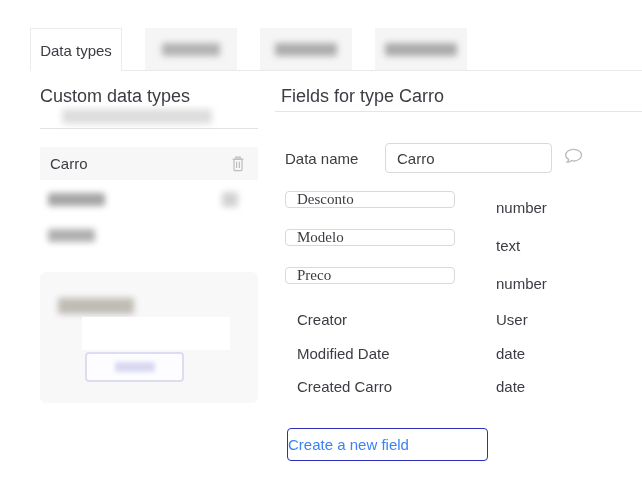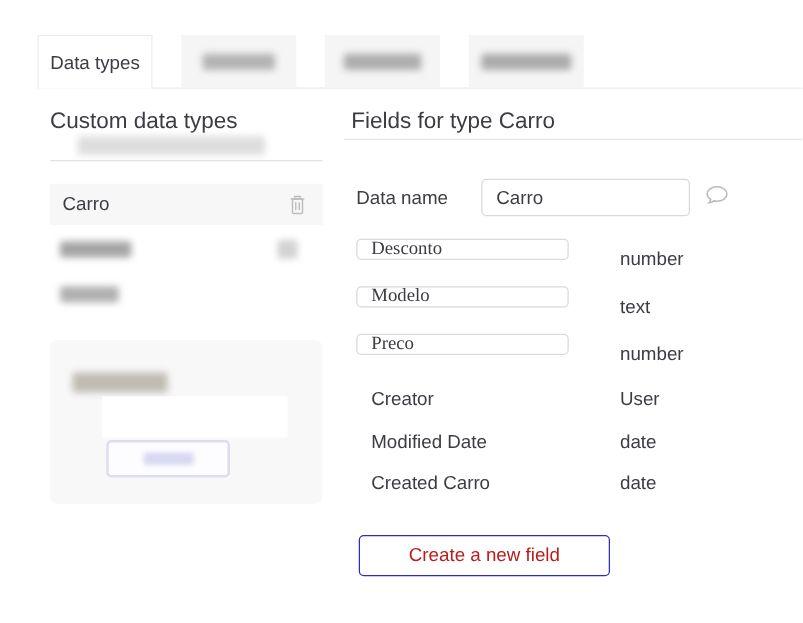--- a/index.html
+++ b/index.html
@@ -35,22 +35,22 @@
     background:#ffffff;font-family:inherit;font-size:15px;color:#3c3c43;padding:0 0 0 11px;outline:none;}
   .tn-input{left:385px;top:143px;width:167px;height:30px;}
   .f-input{left:285px;width:170px;height:17px;font-family:Liberation Serif, serif;}
   .f1{top:191px;} .f2{top:229px;} .f3{top:267px;}
   .ftype{position:absolute;left:480px;margin-left:16px;}
   .ft1{top:199px;} .ft2{top:237px;} .ft3{top:275px;}
   .bname{position:absolute;left:297px;}
   .b1{top:311px;} .b2{top:345px;} .b3{top:378px;}
   .bt1{top:311px;} .bt2{top:345px;} .bt3{top:378px;}
   .create-btn{left:287px;top:428px;width:201px;height:33px;background:#ffffff;
-    border:1px solid #2d2dba;border-radius:4px;color:#b91c1c;font-size:15px;
-    display:flex;align-items:center;justify-content:center;cursor:pointer;box-sizing:border-box;}
+    border:1px solid #2d2dba;border-radius:4px;color:#3b82f6;font-size:15px;
+    display:flex;align-items:center;cursor:pointer;box-sizing:border-box;}
   svg{display:block;}
 </style>
 </head>
 <body>
 
 <div class="tabline"></div>
 
 <div class="tab tab-active">
   <span>Data types</span>
 </div>

